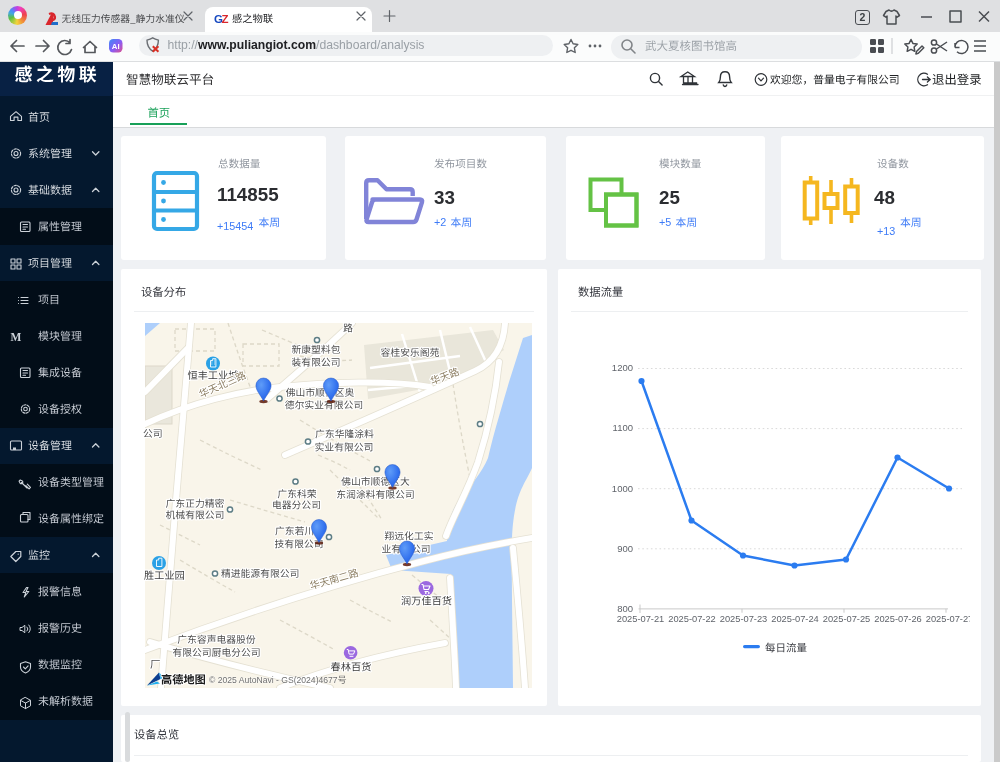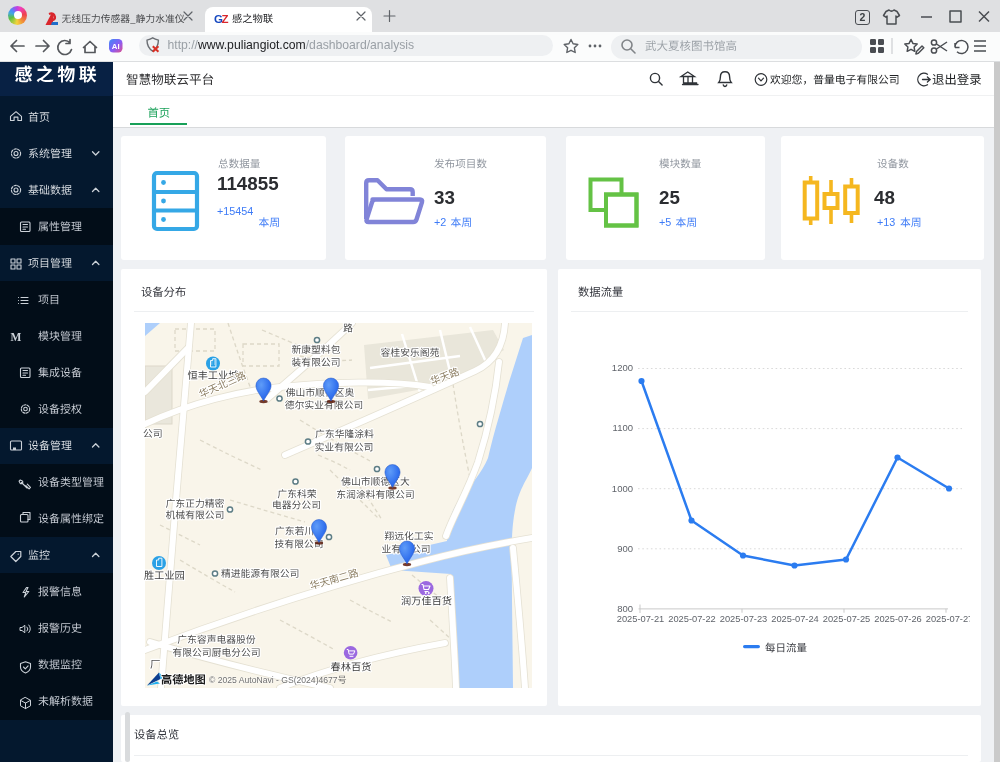--- a/index.html
+++ b/index.html
@@ -41,29 +41,29 @@
 <div class="panel" style="left:121px;top:715px;width:860px;height:47px"></div>
 <div class="abs" style="left:134px;top:311px;width:400px;height:1px;background:#edeff1"></div>
 <div class="abs" style="left:571px;top:311px;width:397px;height:1px;background:#edeff1"></div>
 <div class="abs" style="left:134px;top:755px;width:834px;height:1px;background:#edeff1"></div>
 
 <div class="abs" style="left:145px;top:323px;width:387px;height:365px;background:#f9f5ea"></div>
 
 <div class="abs" style="left:994px;top:62px;width:6px;height:700px;background:#cacaca"></div>
 <div class="abs" style="left:125px;top:712px;width:5px;height:50px;border-radius:2.5px;background:#d9dbdd;z-index:6"></div>
 
-<span class="abs" style="left:167.5px;top:38.6px;font-size:12.2px;line-height:1;color:#9aa0a6;z-index:5">http://<b style="font-weight:400;color:#202124">www.puliangiot.com</b>/dashboard/analysis</span>
-<span class="num" style="left:217px;top:175px">114855</span>
+<span class="abs" style="left:167.5px;top:38.6px;font-size:12.2px;line-height:1;color:#9aa0a6;z-index:5">http://<b style="font-weight:700;color:#202124">www.puliangiot.com</b>/dashboard/analysis</span>
+<span class="num" style="left:217px;top:186px">114855</span>
 <span class="num" style="left:434px;top:188.5px">33</span>
 <span class="num" style="left:659px;top:188.5px">25</span>
 <span class="num" style="left:874px;top:188.5px">48</span>
-<span class="blu" style="left:217px;top:206px">+15454</span>
+<span class="blu" style="left:217px;top:221px">+15454</span>
 <span class="blu" style="left:434px;top:217px">+2</span>
 <span class="blu" style="left:659px;top:217px">+5</span>
-<span class="blu" style="left:877px;top:217px">+13</span>
+<span class="blu" style="left:877px;top:226px">+13</span>
 <span class="abs" style="left:209px;top:675.8px;font-size:8.6px;line-height:1.1;color:#6f6f6f;z-index:12;text-shadow:0 0 2px #fff,0 0 2px #fff">© 2025 AutoNavi - GS(2024)4677</span>
 <span class="abs" style="left:855px;top:9.5px;width:15px;height:15px;border:1.5px solid #4a4d52;border-radius:3px;color:#3c4043;font-size:10.5px;font-weight:700;text-align:center;line-height:12px;z-index:5">2</span>
 <svg class="abs" style="left:0;top:0;z-index:10" width="1000" height="762" viewBox="0 0 1000 762" fill="none">
 <defs>
 <clipPath id="mapclip">
         <rect x="145" y="323" width="387" height="365"></rect>
       </clipPath>
 <clipPath id="chartclip">
         <rect x="558" y="312" width="412" height="394"></rect>
       </clipPath>

